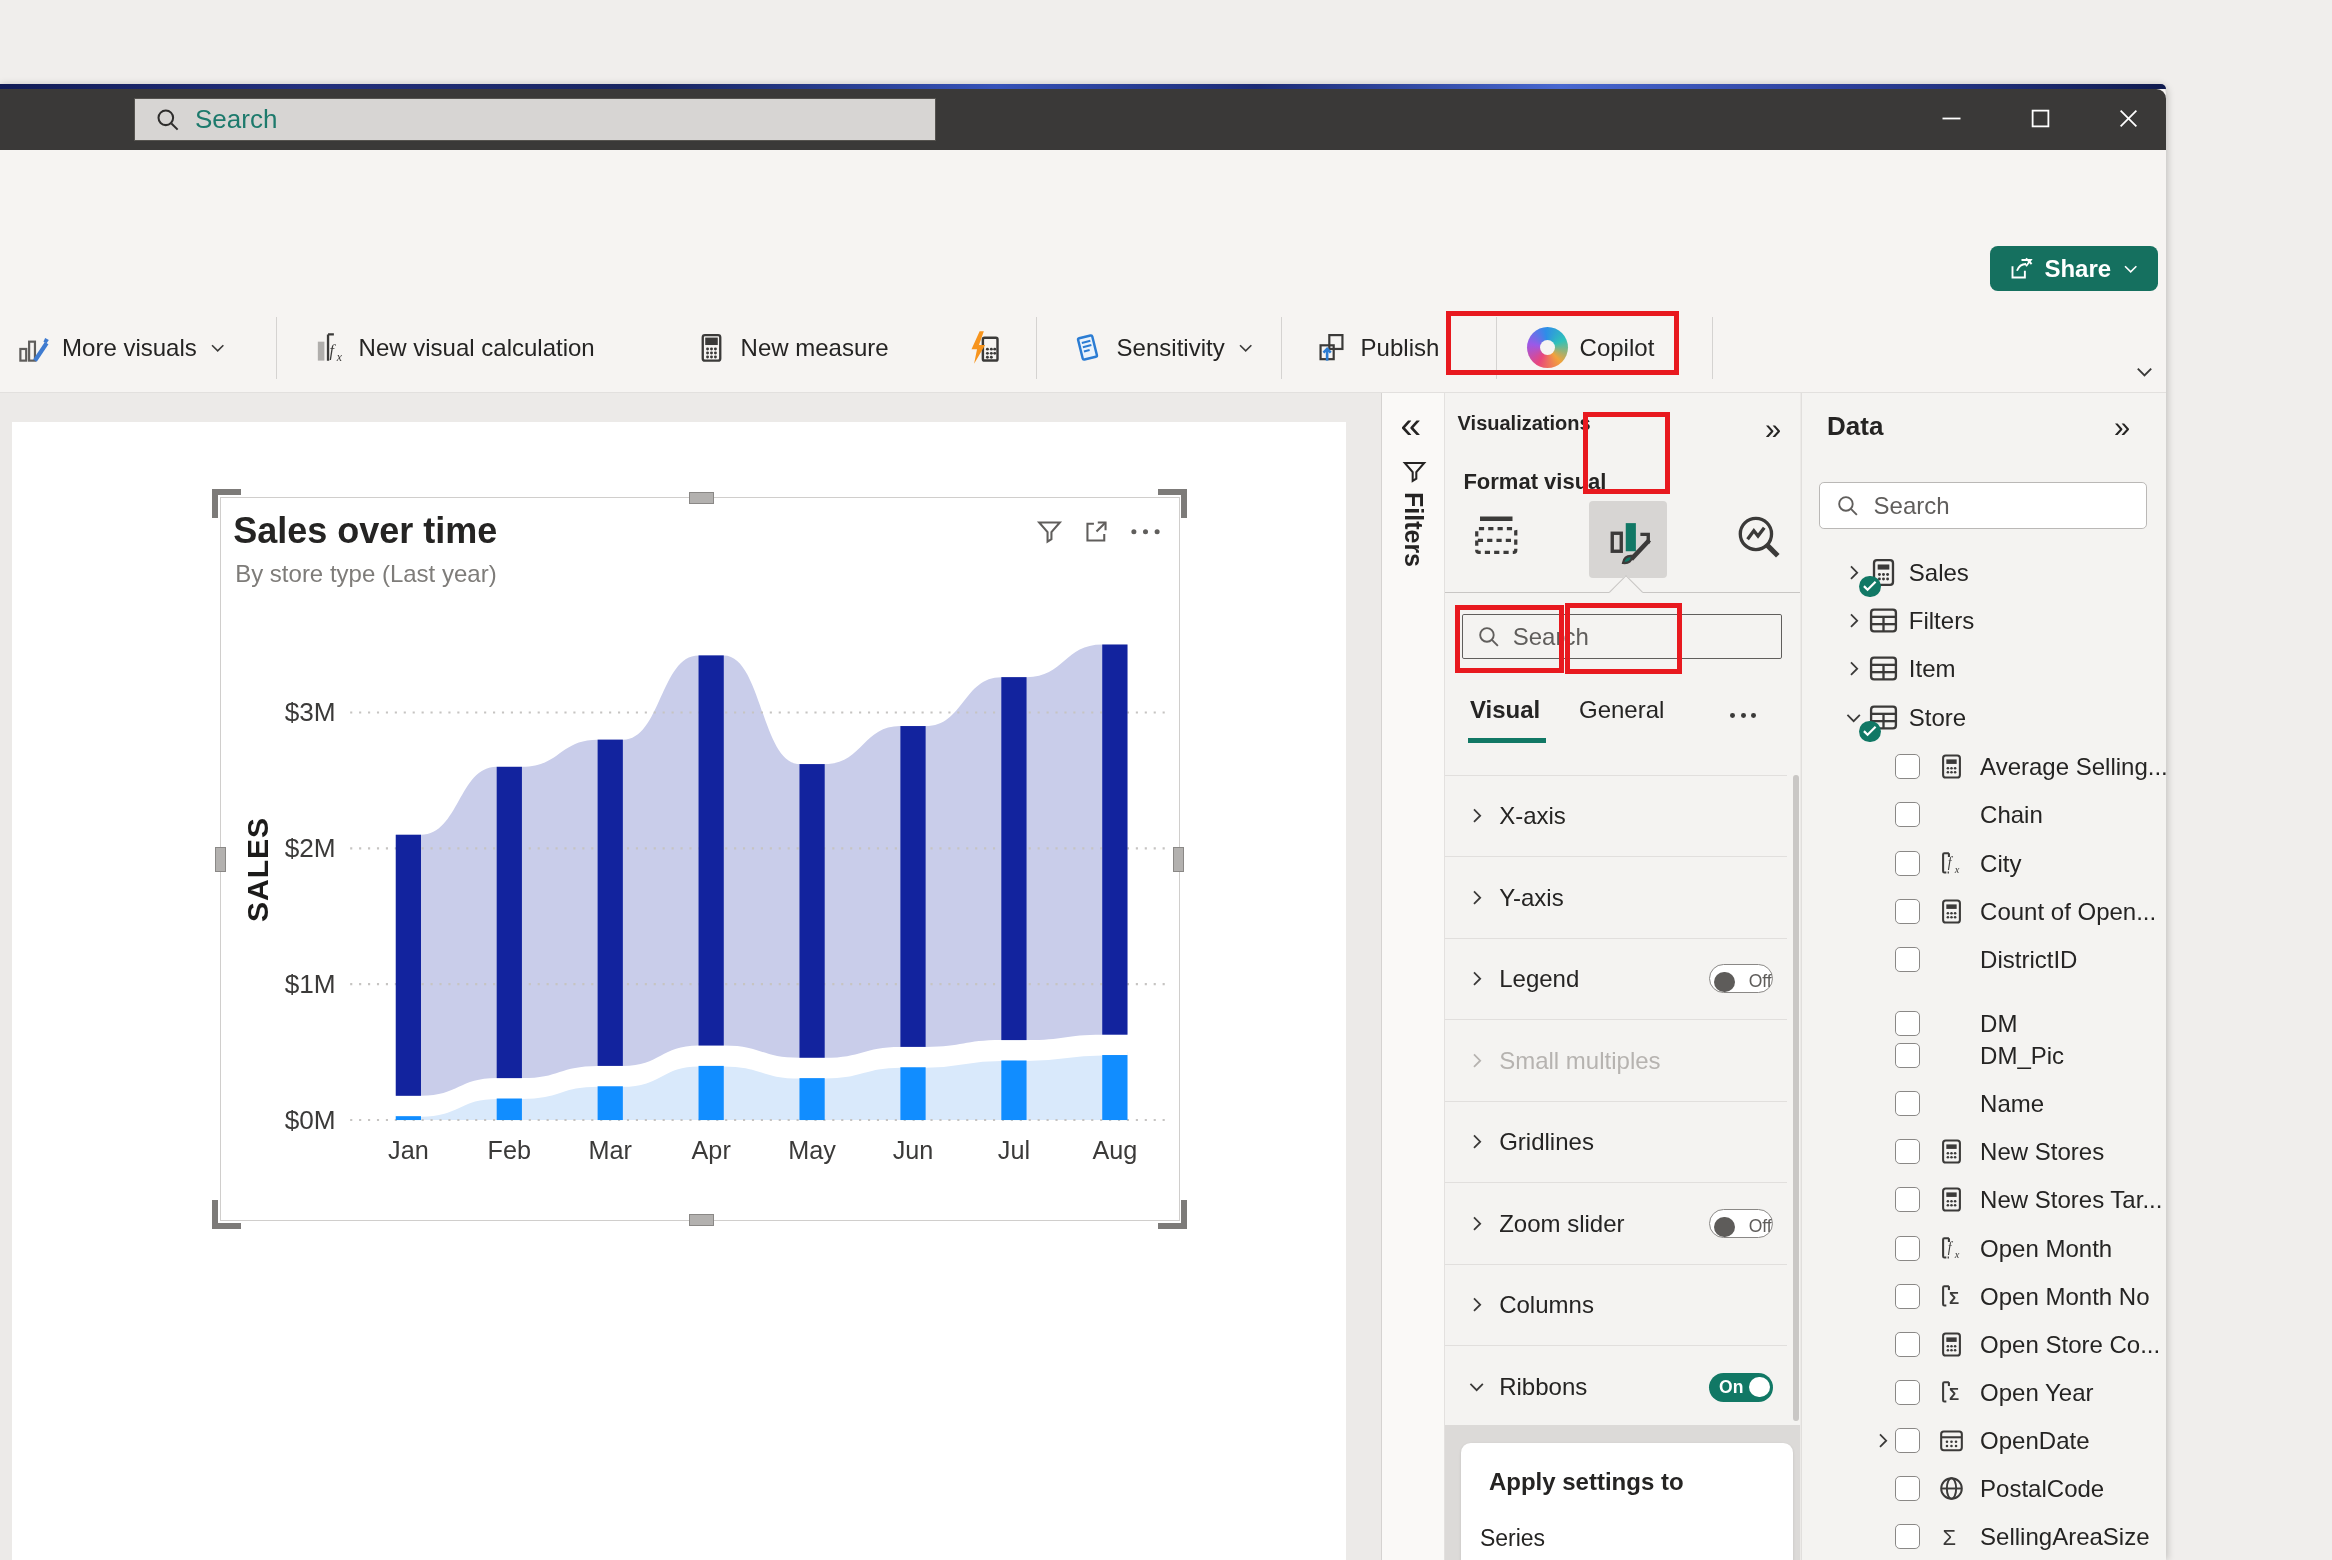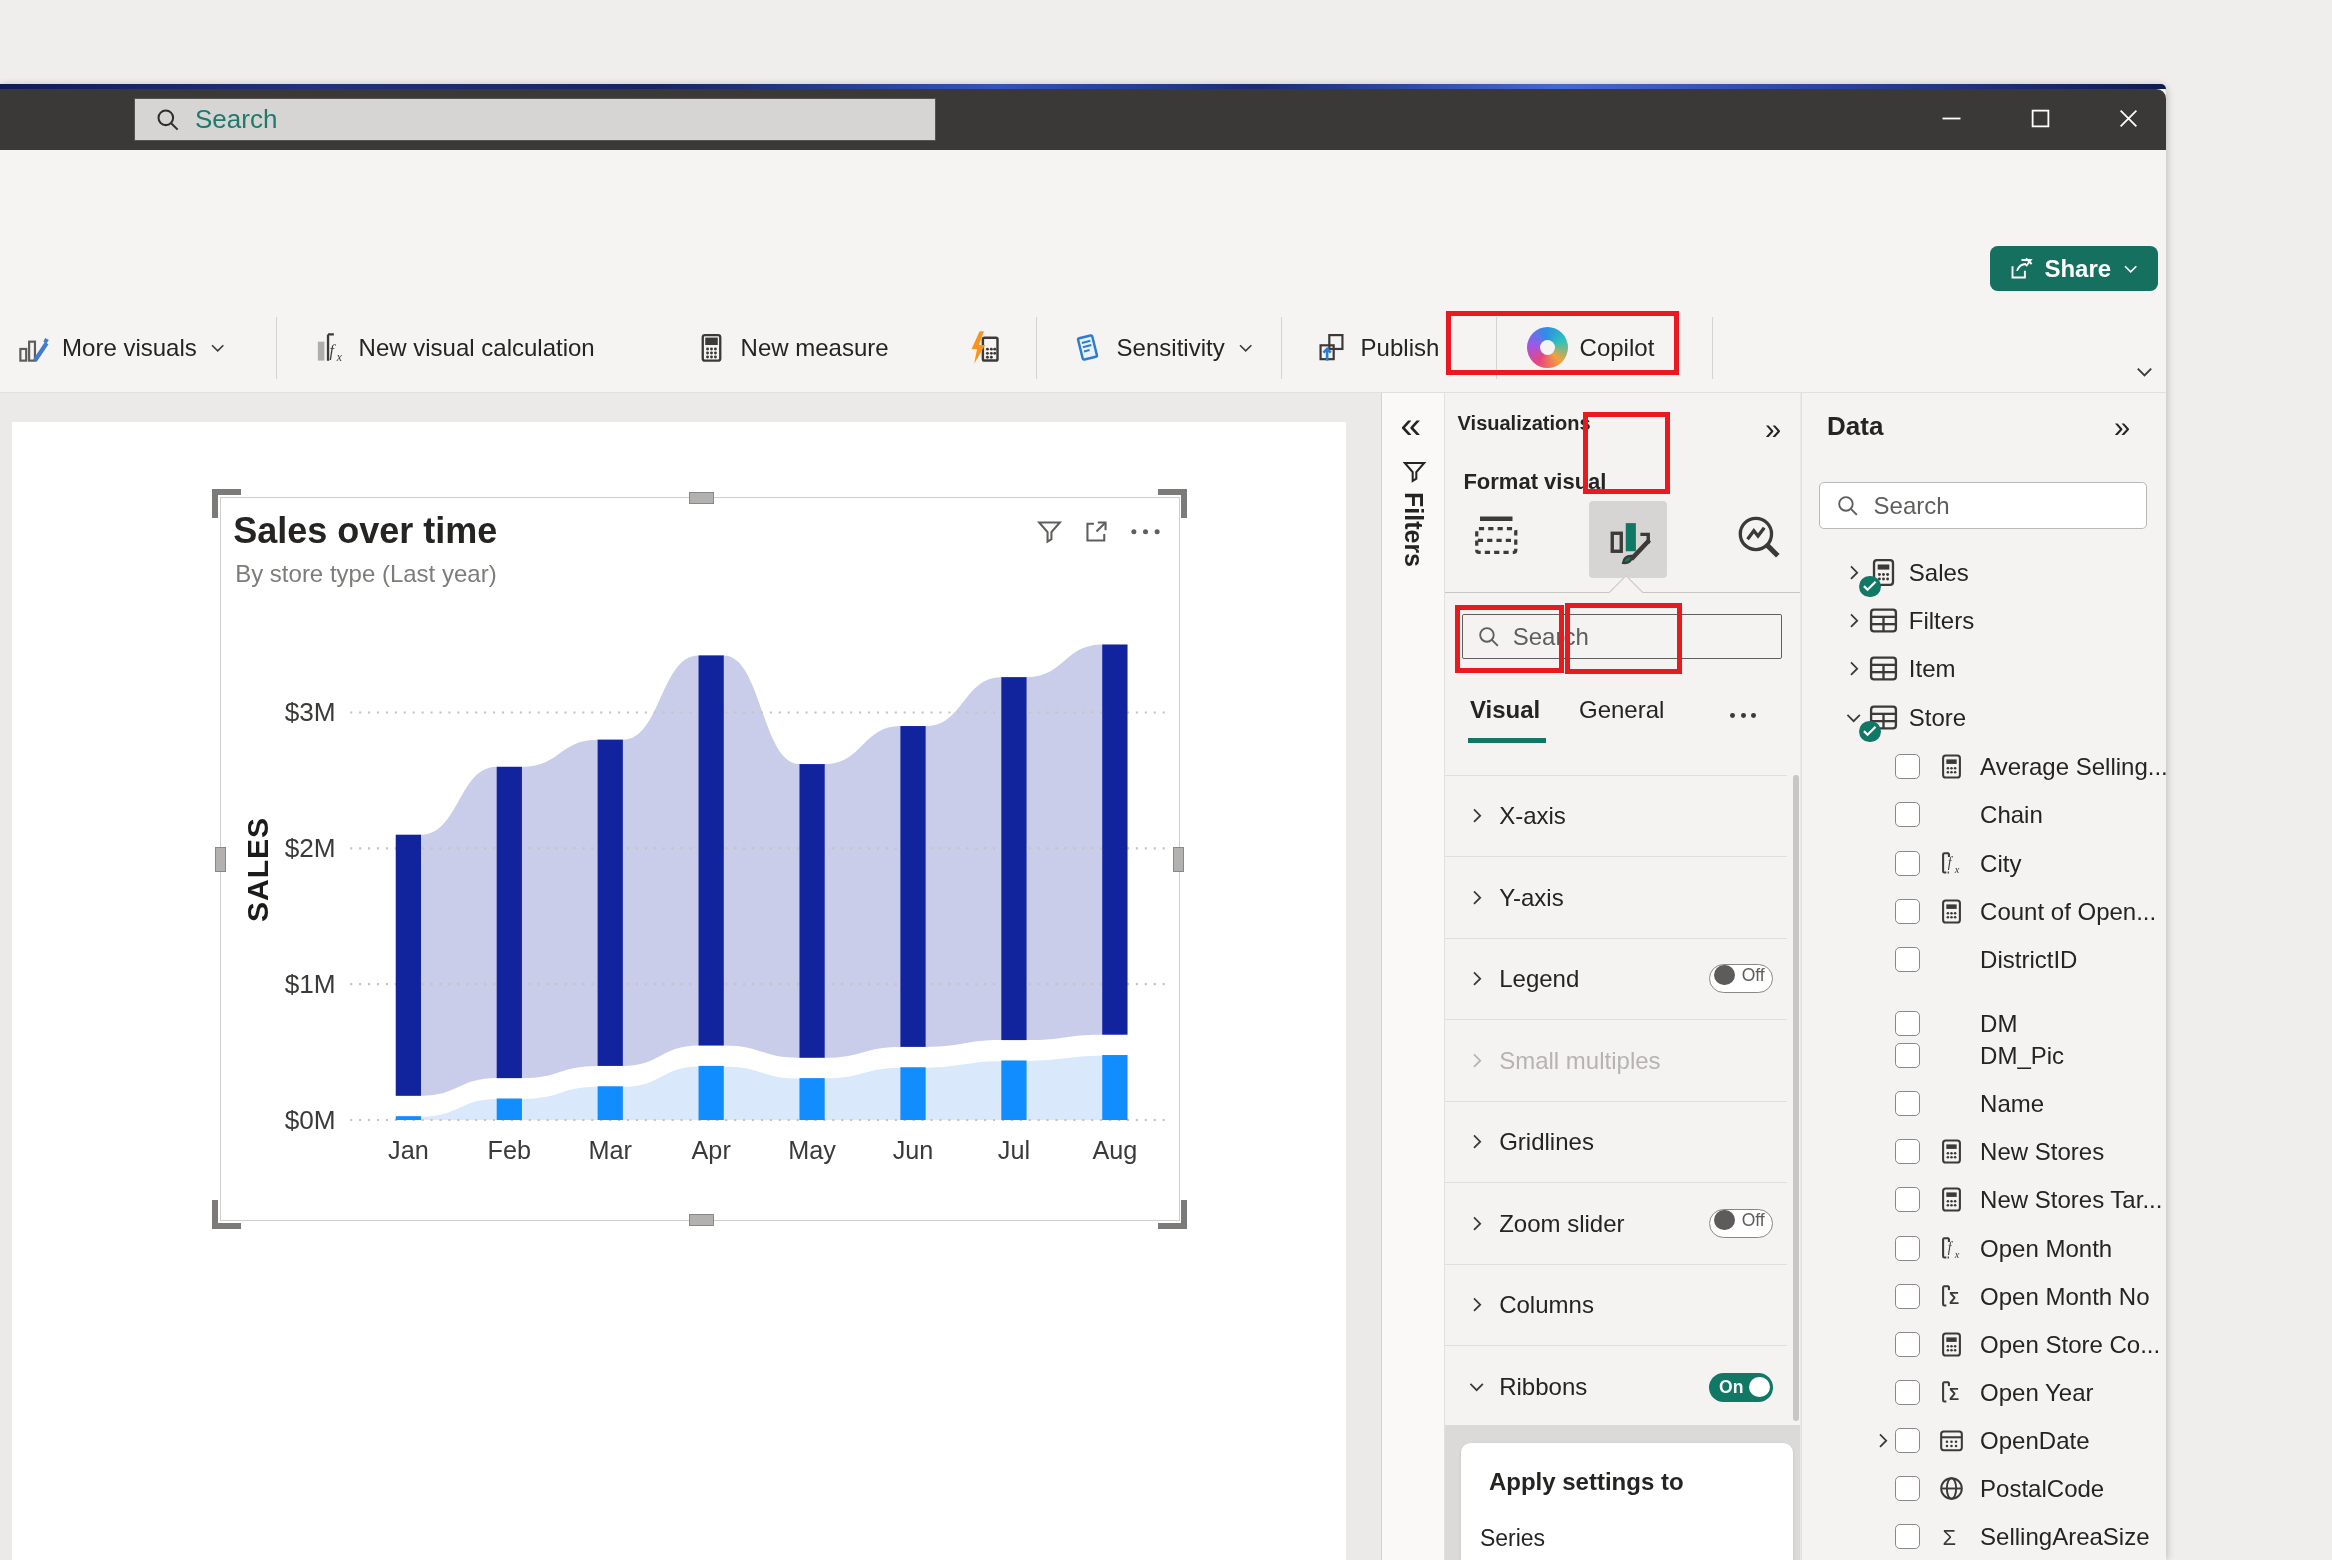--- a/index.html
+++ b/index.html
@@ -65,21 +65,21 @@
   #tab-visual-underline{position:absolute;left:23px;top:345px;width:78px;height:4.9px;background:#117865;}
   #tab-general{position:absolute;left:134px;top:303px;font-size:24px;}
   #tabs-more{position:absolute;left:285px;top:320px;display:flex;gap:5.8px;}
   #tabs-more i{width:4.9px;height:4.9px;border-radius:50%;background:#3b3a39;}
   .vp-row{position:absolute;left:0;width:342px;height:82px;display:flex;align-items:center;gap:11.6px;
           padding-left:21.3px;box-sizing:border-box;border-bottom:1px solid #e1dfdd;}
   .vp-row .vp-label{font-size:24px;color:#252423;}
   .vp-row.disabled .vp-label{color:#b6b3b0;}
   .vp-row.disabled svg path{stroke:#b6b3b0;}
   .toggle-off{position:absolute;right:13.6px;width:64px;height:29px;border:1px solid #8a8886;border-radius:15.5px;background:#fff;
-              display:flex;align-items:flex-start;gap:7px;padding-left:3.9px;box-sizing:border-box;}
+              display:flex;align-items:flex-end;gap:14px;padding-left:3.9px;box-sizing:border-box;}
   .toggle-off .knob{width:20.4px;height:20.4px;border-radius:50%;background:#5e5c5a;}
   .toggle-off .t-label{font-size:17.5px;color:#5e5c5a;}
   .toggle-on{position:absolute;right:13.6px;width:64px;height:29px;border-radius:15.5px;background:#117865;
              display:flex;align-items:center;justify-content:flex-end;gap:5.8px;padding-right:3.9px;box-sizing:border-box;}
   .toggle-on .knob{width:20.4px;height:20.4px;border-radius:50%;background:#fff;}
   .toggle-on .t-label{font-size:17.5px;font-weight:700;color:#fff;}
   #viz-scrollbar{position:absolute;left:348px;top:382px;width:5.8px;height:646px;background:#c9c7c5;border-radius:2.9px;}
   #apply-region{position:absolute;left:0;top:1032px;width:355px;height:219px;background:#dcdad8;}
   #apply-card{position:absolute;left:15.5px;top:17.5px;width:332px;height:184px;background:#fff;border-radius:9.7px;box-shadow:0 1px 2.9px rgba(0,0,0,.12);}
   #apply-title{position:absolute;left:19.4px;top:25px;font-size:24px;font-weight:700;margin-left:9px;}

